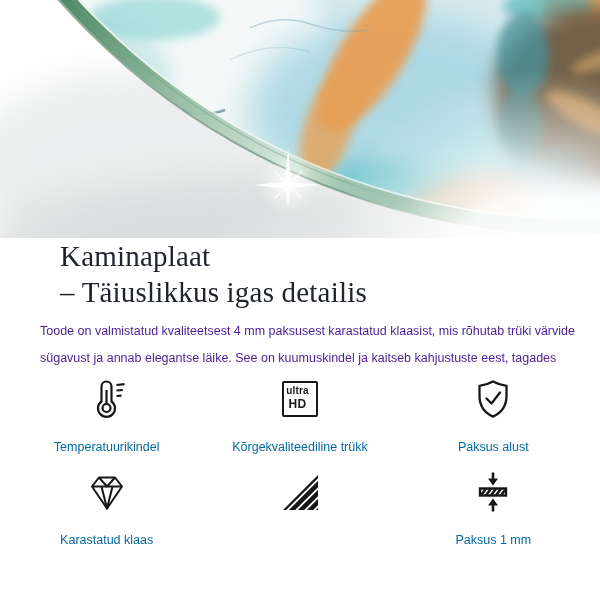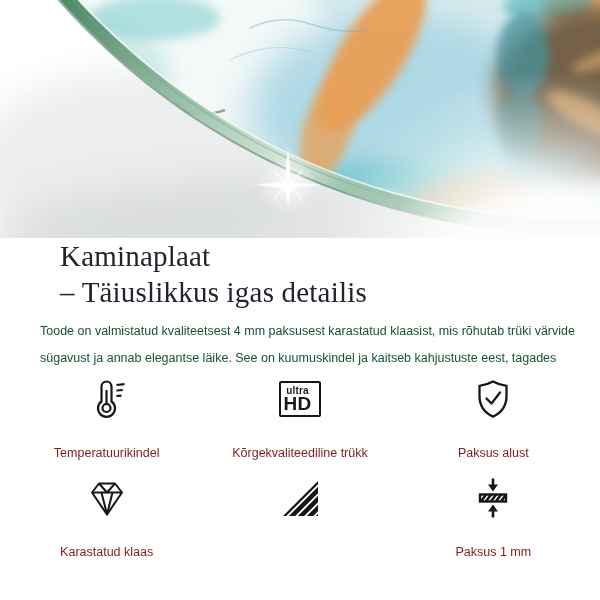--- a/index.html
+++ b/index.html
@@ -18,52 +18,52 @@
     color: #20242c;
     letter-spacing: 0.2px;
   }
   .headline span { display: block; }
 
   .desc {
     margin: 8px 40px 0 40px;
     width: 522px;
     font-size: 12.5px;
     line-height: 27px;
-    color: #14532d;
+    color: #4c1d95;
   }
   .desc span { display: block; white-space: nowrap; }
 
   .features {
     margin-top: 4px;
     padding: 0 10px;
     display: grid;
     grid-template-columns: repeat(3, 1fr);
     row-gap: 14px;
   }
   .feature { display: flex; flex-direction: column; align-items: center; }
   .feature .icon-box { height: 46px; display: flex; align-items: center; justify-content: center; }
   .feature .label {
-    margin-top: 24px;
+    margin-top: 18px;
     font-size: 12.5px;
     line-height: 15px;
-    color: #7f1d1d;
+    color: #0369a1;
     text-align: center;
   }
 
   
   .uhd {
     border: 2.5px solid #181818;
     border-radius: 2px;
     padding: 2px 7px 3px 2px;
     text-align: center;
     color: #181818;
     background: #fff;
   }
   .uhd .uhd-top { display: block; font-size: 10px; line-height: 11px; font-weight: 600; letter-spacing: 0.2px; }
-  .uhd .uhd-bottom { display: block; font-size: 19px; line-height: 16px; font-weight: 700; letter-spacing: 0.3px; }
+  .uhd .uhd-bottom { display: block; font-size: 12px; line-height: 16px; font-weight: 700; letter-spacing: 0.3px; }
 </style>
 </head>
 <body>
 
 <div class="hero">
   <svg width="600" height="240" viewBox="0 0 600 240">
     <defs>
       <clipPath id="plateClip">
           <circle cx="579" cy="-463" r="696"></circle>
         </clipPath>

